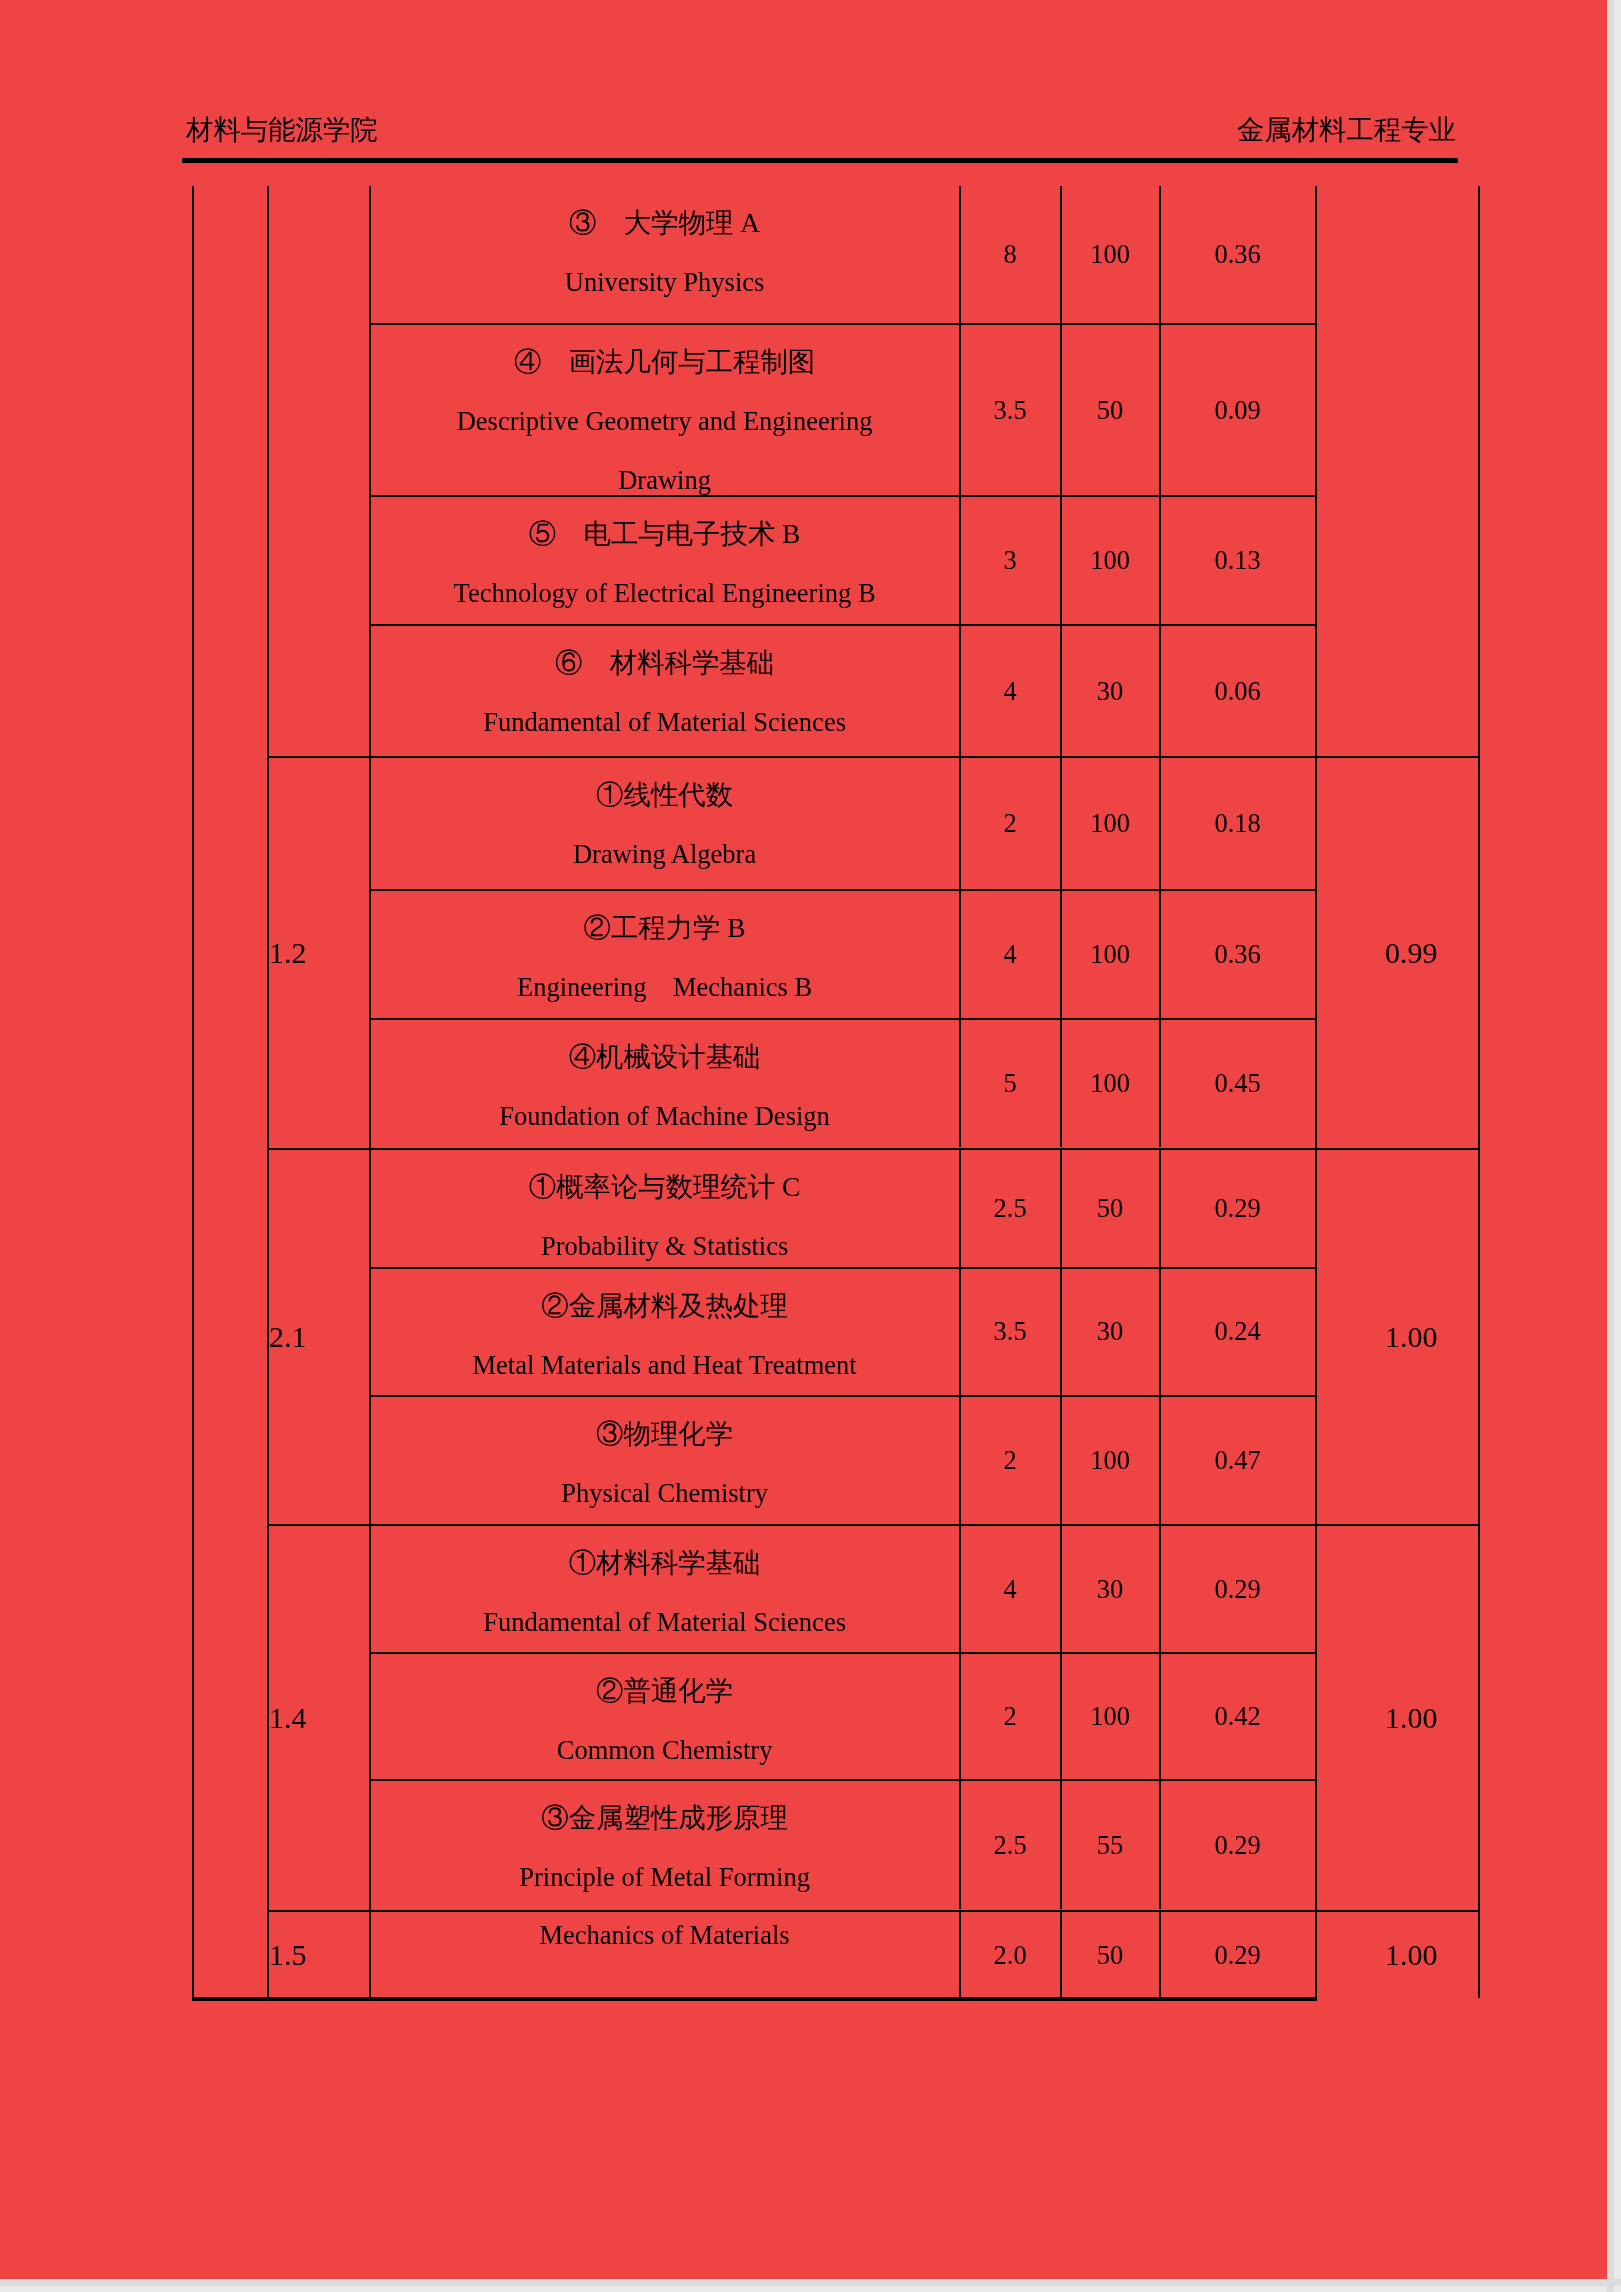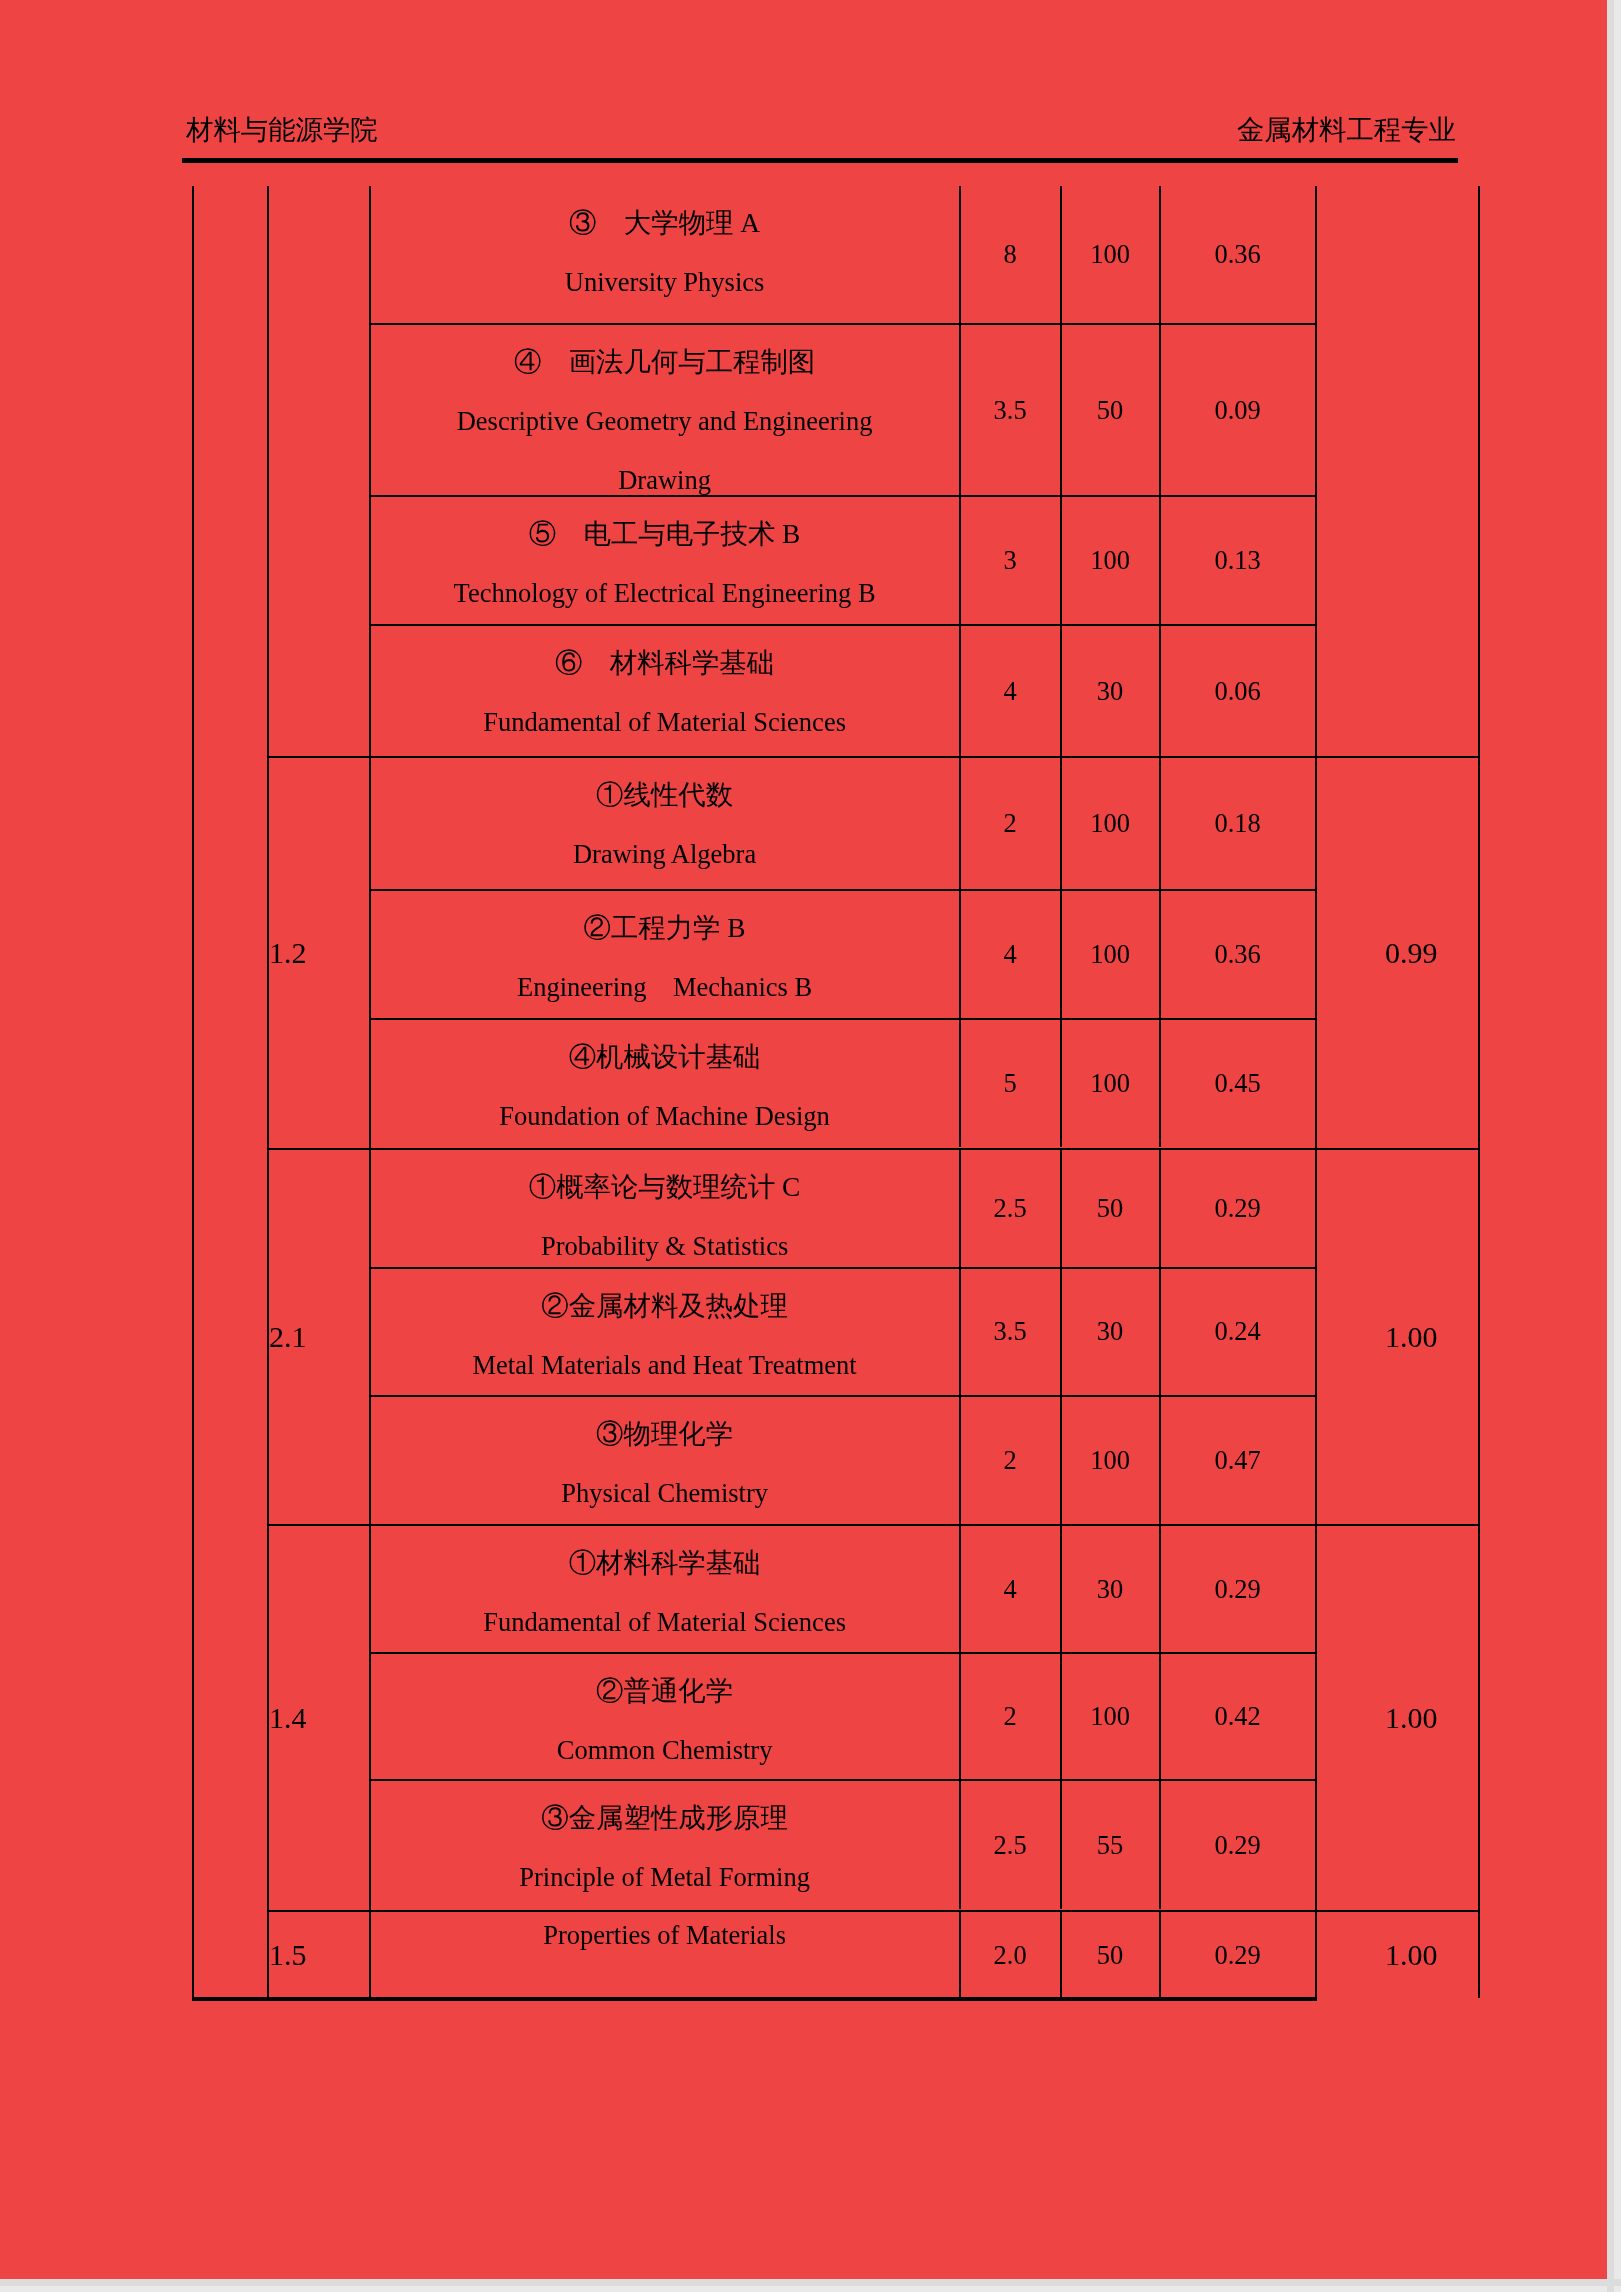--- a/index.html
+++ b/index.html
@@ -257,21 +257,21 @@
           </div>
       </section>
 
       <section class="sec compact" style="height:88px">
         <div class="sec-label">
             <span>1.5</span>
           </div>
         <div class="sec-rows">
           <div class="row" style="height:86px">
             <div class="cell title-cell">
-              <div class="tline en">Properties of Materials</div>
+              <div class="tline en">Mechanics of Materials</div>
             </div>
             <div class="cell num-cell credits-cell">2.0</div>
             <div class="cell num-cell percent-cell">50</div>
             <div class="cell num-cell weight-cell">0.29</div>
           </div>
         </div>
         <div class="sec-sum">
             <span>1.00</span>
           </div>
       </section>

